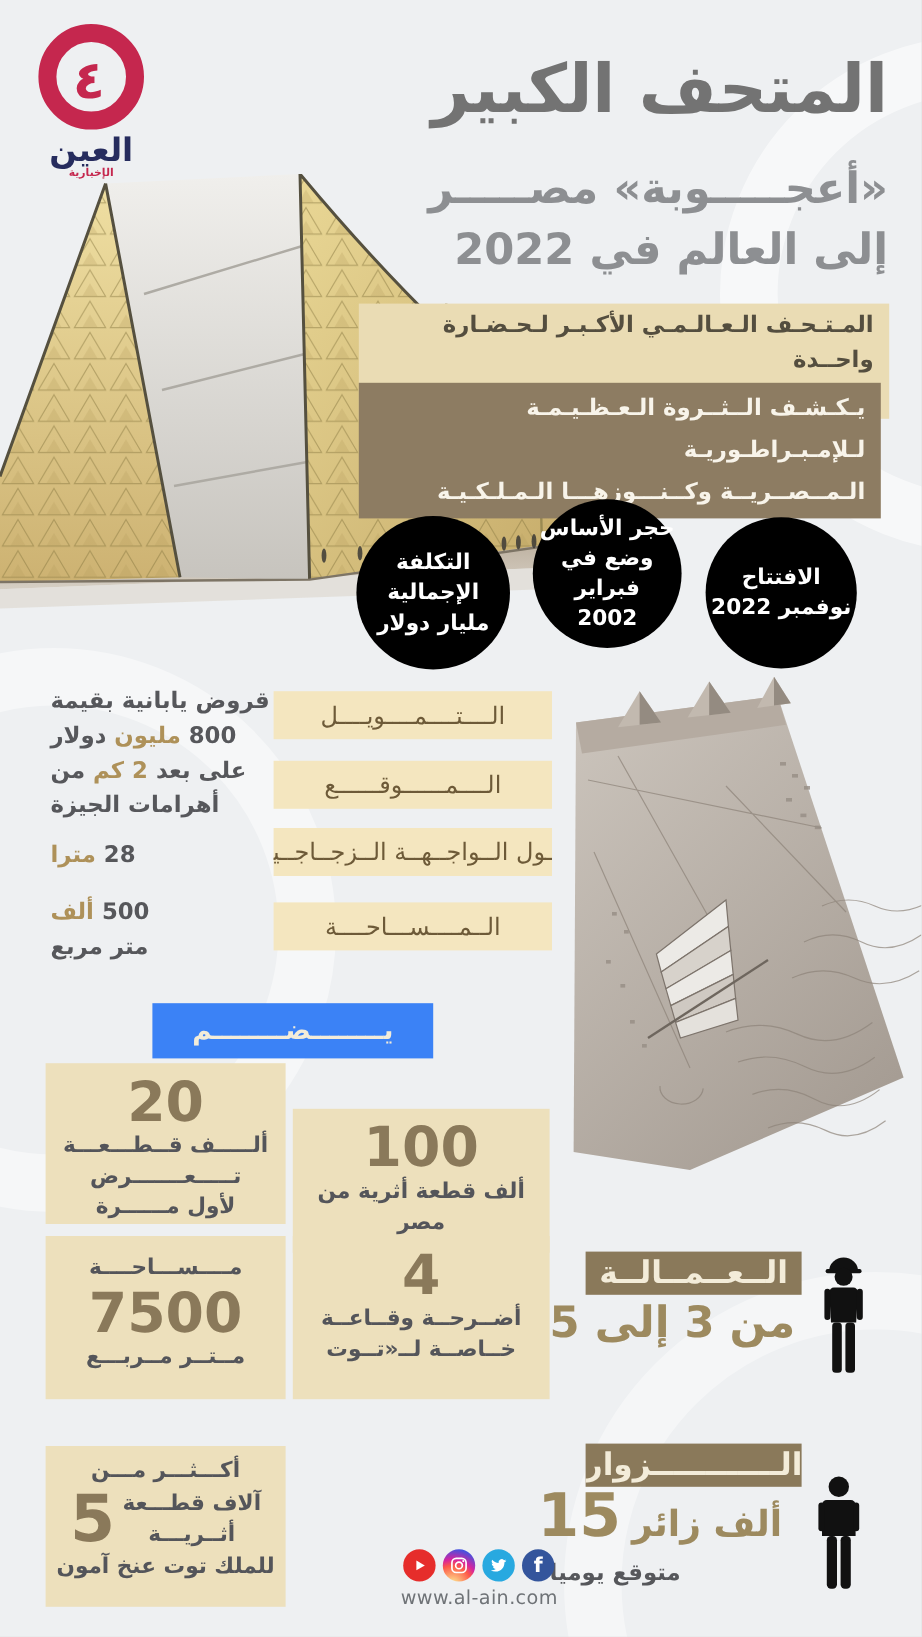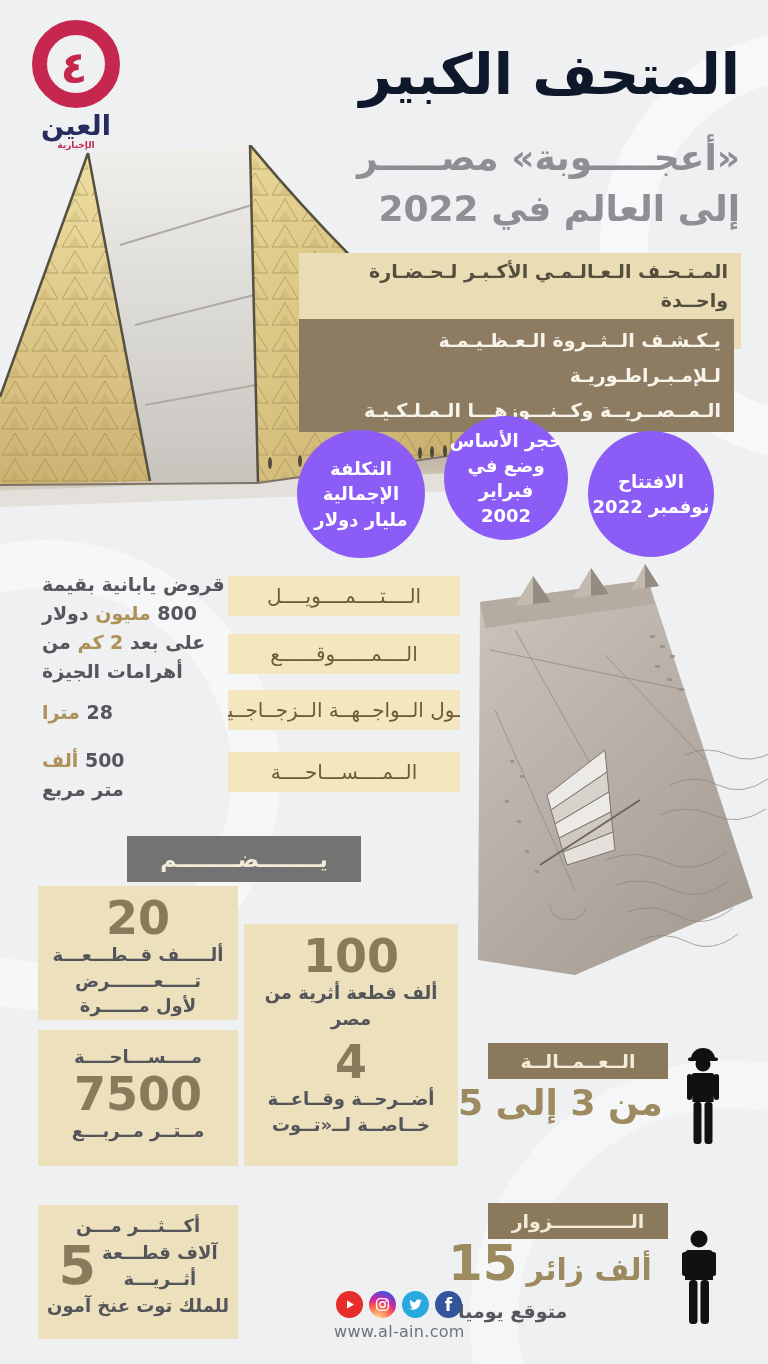--- a/index.html
+++ b/index.html
@@ -14,75 +14,75 @@
   .logo{position:absolute;left:24px;top:20px;width:104px;z-index:5;text-align:center;}
   .logo-mark{position:relative;width:88px;height:88px;margin:0 auto;}
   .logo-ring{position:absolute;inset:0;border-radius:50%;border:15px solid #c5274e;}
   .logo-num{position:absolute;inset:0;display:flex;align-items:center;justify-content:center;
             color:#c5274e;font-size:44px;font-weight:bold;transform:translate(-2px,3px);}
   .logo-brand{color:#262c5e;font-weight:800;font-size:27px;line-height:1;margin-top:4px;}
   .logo-tag{color:#c5274e;font-size:9px;font-weight:bold;margin-top:1px;letter-spacing:.5px;}
 
   
   .title{position:absolute;right:28px;top:44px;width:470px;text-align:right;direction:rtl;
-         color:#0f172a;font-size:56px;font-weight:800;line-height:1.1;z-index:4;}
+         color:#737373;font-size:56px;font-weight:800;line-height:1.1;z-index:4;}
   .subtitle{position:absolute;right:28px;top:132px;width:470px;text-align:right;direction:rtl;
             color:#8d8f92;font-size:36px;font-weight:600;line-height:1.42;z-index:4;}
 
   
   .intro-light{position:absolute;right:27px;top:253px;width:442px;background:#eadcb4;color:#544e3f;
                direction:rtl;text-align:right;font-size:19px;font-weight:bold;line-height:1.55;
                padding:4px 13px;z-index:4;}
   .intro-dark{position:absolute;right:34px;top:319px;width:435px;background:#8d7c62;color:#f8f4ea;
               direction:rtl;text-align:right;font-size:19px;font-weight:bold;line-height:1.85;
               padding:4px 13px;z-index:4;}
 
   
   .museum{position:absolute;left:0;top:145px;z-index:1;}
   .model{position:absolute;left:455px;top:560px;z-index:1;}
 
   
-  .badge{position:absolute;border-radius:50%;background:#8b5cf6;color:#fff;display:flex;
+  .badge{position:absolute;border-radius:50%;background:#000000;color:#fff;display:flex;
          align-items:center;justify-content:center;text-align:center;direction:rtl;
          font-size:18px;font-weight:bold;line-height:1.4;z-index:5;}
   .b0{left:297px;top:430px;width:128px;height:128px;}
   .b1{left:444px;top:416px;width:124px;height:124px;}
   .b2{left:588px;top:431px;width:126px;height:126px;}
 
   
   .stat-row{position:absolute;left:32px;width:428px;display:flex;z-index:3;}
   .stat-value{flex:1;direction:rtl;text-align:left;padding-left:10px;color:#56575b;
               font-size:19px;font-weight:bold;line-height:1.55;}
   .stat-value .ln{direction:rtl;}
   .gold{color:#ae9159;}
   .stat-label{width:232px;height:40px;background:#f4e6bf;color:#6d5a38;font-size:20px;font-weight:normal;
               display:flex;align-items:center;justify-content:center;direction:rtl;white-space:nowrap;overflow:hidden;}
   .r1{top:570px;} .r1 .stat-label{margin-top:6px;}
   .r2{top:628px;} .r2 .stat-label{margin-top:6px;}
   .r3{top:690px;} .r3 .stat-value{padding-top:8px;}
   .r4{top:746px;} .r4 .stat-label{margin-top:6px;}
 
   
-  .inc-header{position:absolute;left:127px;top:836px;width:234px;height:46px;background:#737373;
+  .inc-header{position:absolute;left:127px;top:836px;width:234px;height:46px;background:#3b82f6;
               color:#f3ecd9;font-size:22px;font-weight:bold;display:flex;align-items:center;
               justify-content:center;direction:rtl;z-index:3;}
   .inc-box{position:absolute;background:#ede0bc;z-index:3;direction:rtl;text-align:center;
            color:#54555a;font-size:18px;font-weight:bold;line-height:1.42;padding:8px 8px;}
   .inc-num{color:#8a795a;font-size:46px;font-weight:800;line-height:1.05;}
   .bxA-r{left:244px;top:924px;width:214px;height:120px;}
   .bxA-l{left:38px;top:886px;width:200px;height:134px;}
   .bxB-r{left:244px;top:1030px;width:214px;height:136px;}
   .bxB-l{left:38px;top:1030px;width:200px;height:136px;}
   .bxC-l{left:38px;top:1178px;width:200px;height:134px;margin-top:27px;}
   .bxC-row{display:flex;align-items:center;justify-content:center;gap:6px;direction:rtl;}
   .bxC-big{color:#8a795a;font-size:54px;font-weight:800;line-height:1;}
 
   
   .side-bar{position:absolute;left:488px;width:180px;height:36px;background:#8a795a;color:#f3ecd9;
-            font-size:19px;font-weight:bold;display:flex;align-items:center;justify-content:center;
+            font-size:26px;font-weight:bold;display:flex;align-items:center;justify-content:center;
             direction:rtl;z-index:3;white-space:nowrap;overflow:hidden;}
   .lab-bar{top:1043px;} .vis-bar{top:1203px;}
   .side-big{position:absolute;left:458px;width:210px;text-align:left;direction:rtl;color:#9d8a5f;
             font-weight:800;z-index:3;}
   .lab-big{top:1082px;font-size:36px;}
   .side-small{position:absolute;left:458px;width:210px;text-align:left;direction:rtl;color:#56575b;
               font-size:19px;font-weight:bold;z-index:3;white-space:nowrap;}
   .lab-small{top:1132px;}
   .vis-big{position:absolute;left:448px;top:1238px;width:220px;display:flex;justify-content:flex-start;
            align-items:baseline;gap:9px;direction:ltr;color:#9d8a5f;font-weight:800;z-index:3;}

